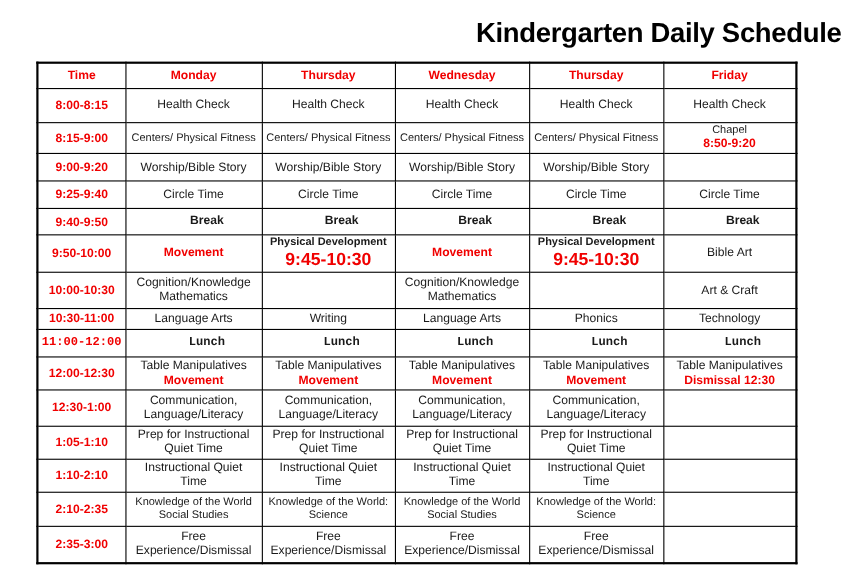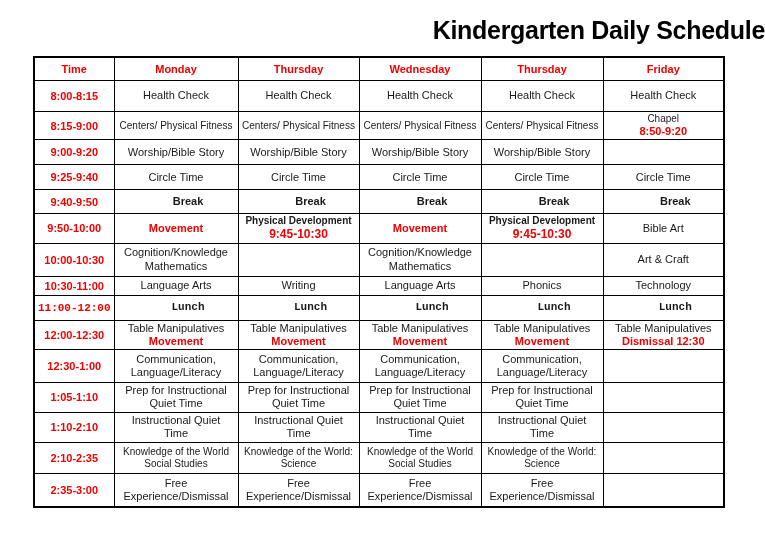--- a/index.html
+++ b/index.html
@@ -59,21 +59,21 @@
   .line{
     line-height:1.2;
     font-size:11px;
     white-space:nowrap;
   }
   .st-normal{font-weight:400;color:var(--ink);}
   .st-bold{font-weight:700;color:var(--ink);margin-left:24px;}
   .st-red{font-weight:700;color:var(--red);}
   .st-normal-small{font-weight:400;color:var(--ink);font-size:10px;}
   .st-bold-small{font-weight:700;color:var(--ink);font-size:10px;}
-  .st-red-small{font-weight:700;color:var(--red);font-size:12px;text-align:center;}
+  .st-red-small{font-weight:700;color:var(--red);font-size:16px;text-align:center;}
 </style>
 </head>
 <body>
 
 <div class="page">
   <h1 class="title">Kindergarten Daily Schedule</h1>
 
   <table class="schedule">
     <colgroup>
       <col class="c-time">

